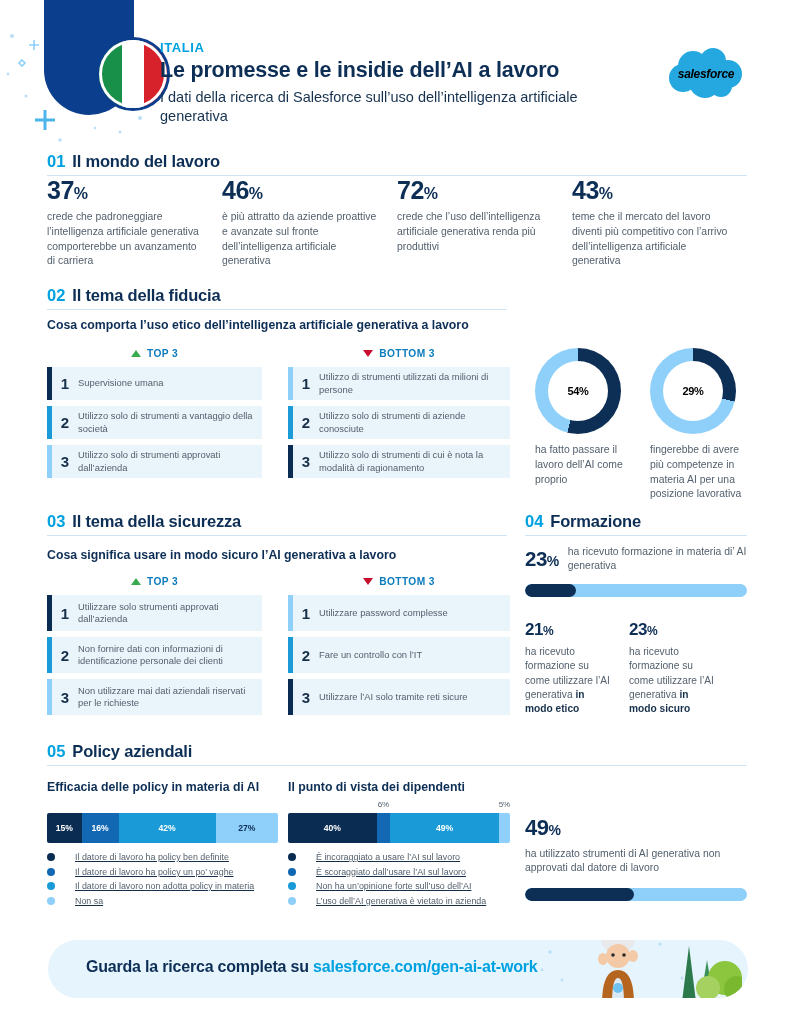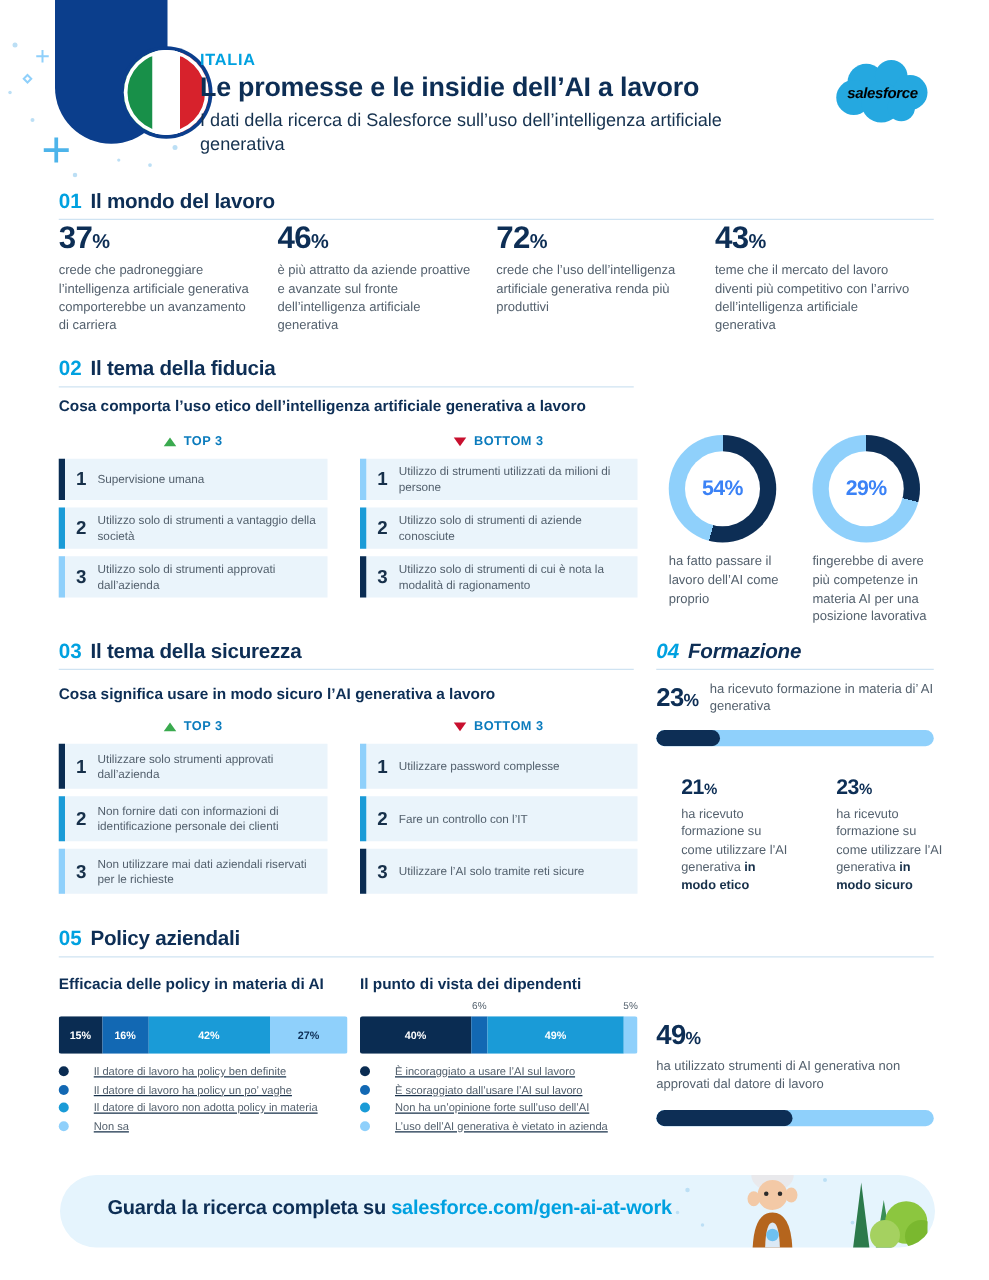--- a/index.html
+++ b/index.html
@@ -67,32 +67,32 @@
   .rw .acc{width:5px;flex:0 0 5px;}
   .rw .rnum{width:26px;flex:0 0 26px;display:flex;align-items:center;justify-content:center;
     font-size:15px;font-weight:bold;color:#17304a;}
   .rw .rtxt{flex:1;display:flex;align-items:center;font-size:9.4px;line-height:1.32;color:#53606d;padding-right:6px;}
 
   
   .donutwrap{position:absolute;}
   .donut{position:relative;width:86px;height:86px;border-radius:50%;}
   .donut .hole{position:absolute;left:13px;top:13px;width:60px;height:60px;border-radius:50%;background:#fff;
     display:flex;align-items:center;justify-content:center;}
-  .donut .val{font-size:17px;font-weight:bold;color:#3b82f6;letter-spacing:-.4px;}
+  .donut .val{font-size:11px;font-weight:bold;color:#000000;letter-spacing:-.4px;}
   .donutcap{font-size:10.4px;line-height:1.42;color:#53606d;margin-top:9px;width:92px;}
 
   
   .fmrow{display:flex;align-items:center;gap:9px;}
   .fmnum{font-size:20.5px;font-weight:bold;color:#0d2e55;letter-spacing:-.5px;}
   .fmnum .pct{font-size:14px;}
   .fmtxt{font-size:10.4px;line-height:1.34;color:#53606d;}
   .progress{height:13px;border-radius:7px;background:#8fd0fb;overflow:hidden;position:relative;}
   .progress .fill{position:absolute;left:0;top:0;bottom:0;background:#0d2e55;border-radius:7px;}
   .twocol{display:flex;gap:18px;}
-  .twocol .c{width:86px;margin-left:20px;}
+  .twocol .c{width:86px;}
   .twocol .n{font-size:17px;font-weight:bold;color:#0d2e55;letter-spacing:-.4px;}
   .twocol .n .pct{font-size:12px;}
   .twocol .t{font-size:10.2px;line-height:1.4;color:#53606d;margin-top:5px;}
   .twocol .t b{color:#17304a;}
 
   
   .chartttl{font-size:12.3px;font-weight:bold;color:#0d2e55;}
   .stack{display:flex;height:30px;border-radius:2px;overflow:hidden;}
   .stack .seg{display:flex;align-items:center;justify-content:center;color:#fff;font-size:8.6px;font-weight:bold;}
   .callouts{position:relative;height:13px;}
@@ -317,21 +317,21 @@
         <div class="rtxt">Fare un controllo con l’IT</div>
       </div>
       <div class="rw" style="height:36px">
         <div class="acc" style="background:#0a2c52"></div>
         <div class="rnum">3</div>
         <div class="rtxt">Utilizzare l’AI solo tramite reti sicure</div>
       </div>
     </div>
   </div>
 
-  <div class="sec" style="left:525px;top:512px;width:222px;font-style:italic;">
+  <div class="sec" style="left:525px;top:512px;width:222px;">
     <div class="sechead">
       <span class="secnum">04</span>
       <span class="sectitle">Formazione</span>
     </div>
   </div>
 
   <div style="position:absolute;left:525px;top:545px;width:222px;">
     <div class="fmrow">
       <div class="fmnum"><span>23</span><span class="pct">%</span></div>
       <div class="fmtxt">ha ricevuto  formazione in materia di’ AI generativa</div>

